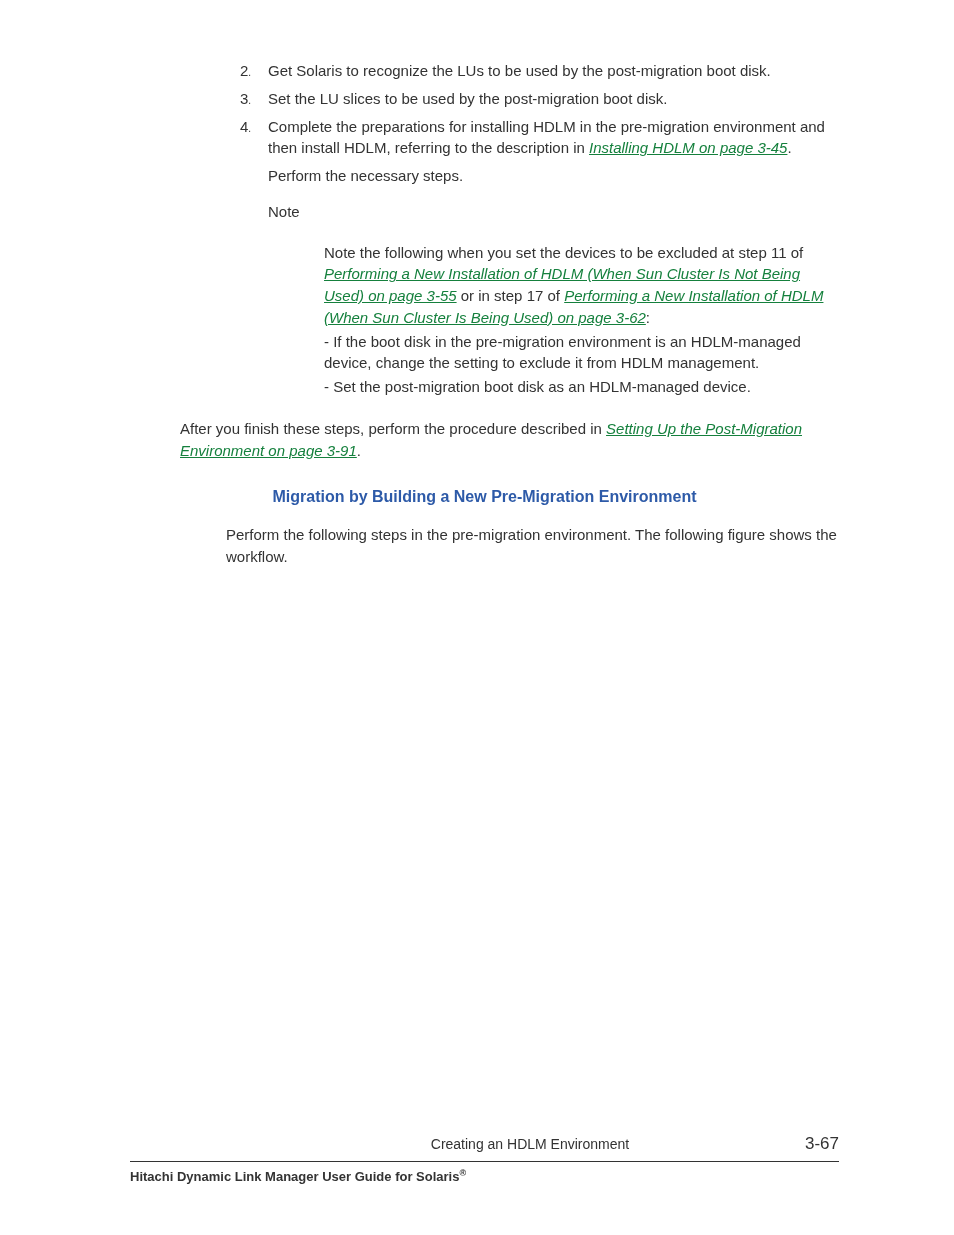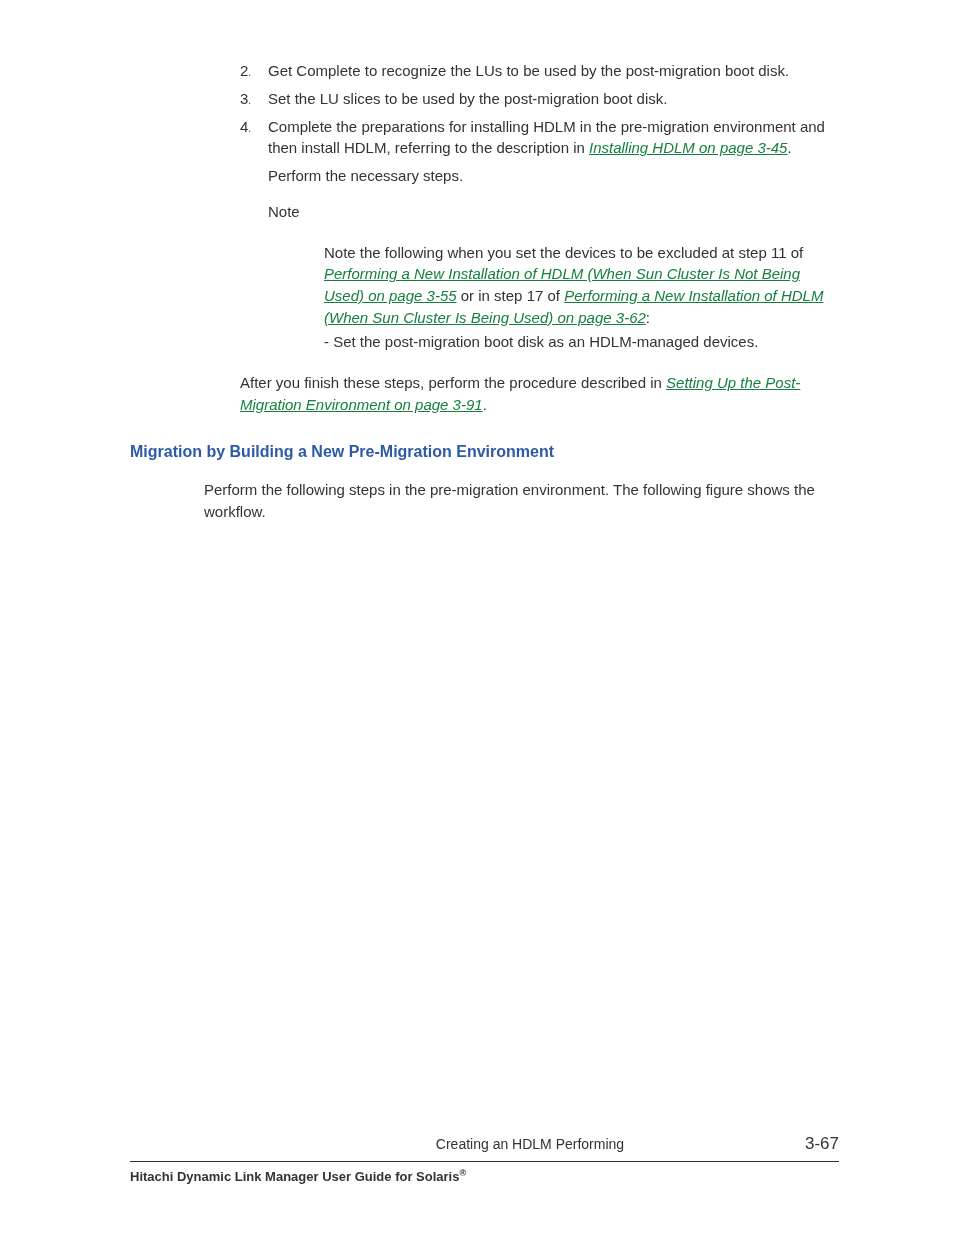--- a/index.html
+++ b/index.html
@@ -50,31 +50,32 @@
       margin-top: 14px;
       margin-bottom: 19px;
     }
     .note-content {
       margin-left: 56px;
     }
     .note-content p {
       margin-bottom: 2px;
     }
     .after-paragraph {
-      margin-left: 110px;
+      margin-left: 50px;
       margin-bottom: 24px;
     }
     .section-heading {
       color: #2d5aa8;
       font-weight: bold;
       font-size: 16px;
       margin-bottom: 16px;
+      text-align: center;
     }
     .section-paragraph {
-      margin-left: 74px;
+      margin-left: 96px;
     }
     .footer {
       position: absolute;
       bottom: 48px;
       left: 130px;
       right: 115px;
     }
     .footer-line1 {
       display: flex;
       justify-content: space-between;
@@ -101,55 +102,56 @@
       font-size: 9px;
       vertical-align: super;
     }
   </style>
 </head>
 <body>
 
 <div class="ordered-list">
   <div class="list-item">
     <div class="list-number"><span>2</span><span class="dot">.</span></div>
-    <div class="list-content">Get Complete to recognize the LUs to be used by the post-migration boot disk.</div>
+    <div class="list-content">Get Solaris to recognize the LUs to be used by the post-migration boot disk.</div>
   </div>
 
   <div class="list-item">
     <div class="list-number"><span>3</span><span class="dot">.</span></div>
     <div class="list-content">Set the LU slices to be used by the post-migration boot disk.</div>
   </div>
 
   <div class="list-item">
     <div class="list-number"><span>4</span><span class="dot">.</span></div>
     <div class="list-content">
       <p>
         <span>Complete the preparations for installing HDLM in the pre-migration environment and then install HDLM, referring to the description in </span><a class="link">Installing HDLM on page 3-45</a><span>.</span>
       </p>
       <p class="sub-section">Perform the necessary steps.</p>
       <p class="note-label">Note</p>
       <div class="note-content">
         <p>
           <span>Note the following when you set the devices to be excluded at step 11 of </span><a class="link">Performing a New Installation of HDLM (When Sun Cluster Is Not Being Used) on page 3-55</a><span> or in step 17 of </span><a class="link">Performing a New Installation of HDLM (When Sun Cluster Is Being Used) on page 3-62</a><span>:</span>
         </p>
-        <p>- Set the post-migration boot disk as an HDLM-managed devices.</p>
+        <p>- If the boot disk in the pre-migration environment is an HDLM-managed device, change the setting to exclude it from HDLM management.</p>
+        <p>- Set the post-migration boot disk as an HDLM-managed device.</p>
       </div>
     </div>
   </div>
 </div>
 
 <p class="after-paragraph">
   <span>After you finish these steps, perform the procedure described in </span><a class="link">Setting Up the Post-Migration Environment on page 3-91</a><span>.</span>
 </p>
 
 <h2 class="section-heading">Migration by Building a New Pre-Migration Environment</h2>
 
 <p class="section-paragraph">Perform the following steps in the pre-migration environment. The following figure shows the workflow.</p>
 
 <div class="footer">
   <div class="footer-line1">
-    <span class="footer-chapter">Creating an HDLM Performing</span>
+    <span class="footer-chapter">Creating an HDLM Environment</span>
     <span class="footer-page">3-67</span>
   </div>
   <div class="footer-line2">
     <span>Hitachi Dynamic Link Manager User Guide for Solaris</span><sup>®</sup>
   </div>
 </div>
 
 </body></html>

